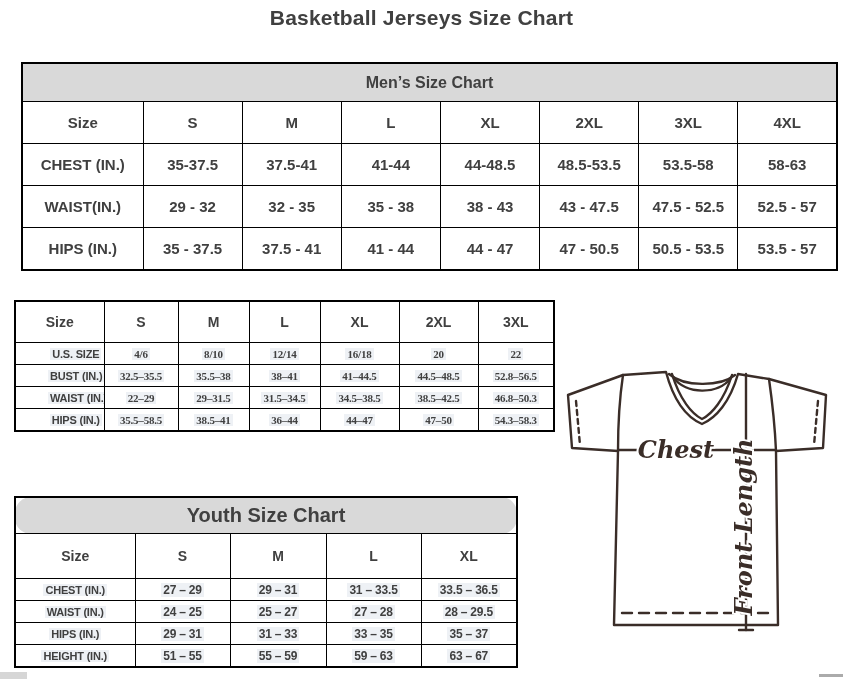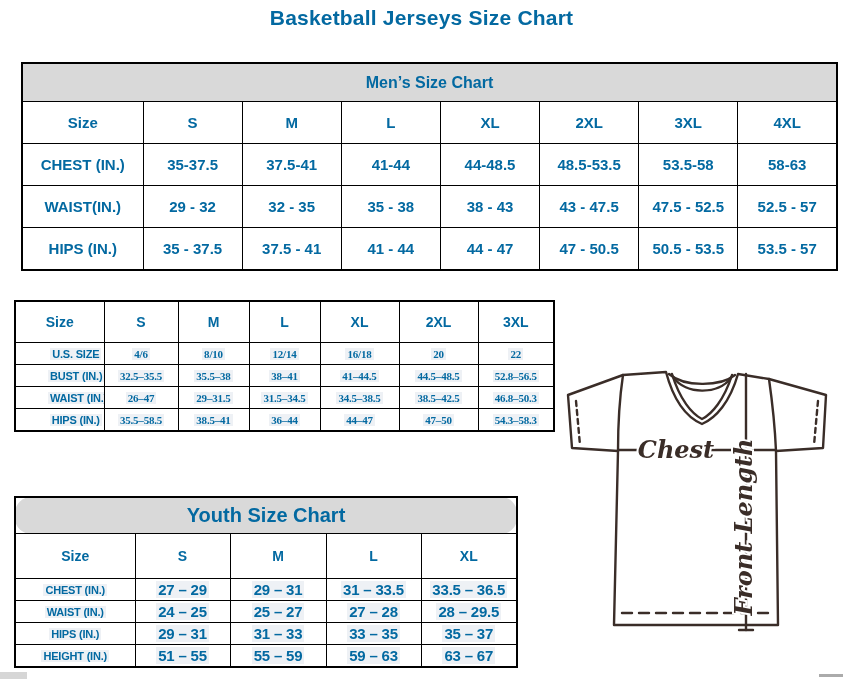--- a/index.html
+++ b/index.html
@@ -1,18 +1,18 @@
 <!DOCTYPE html>
 <html><head>
 <meta charset="utf-8">
 <style>
   html,body { margin:0; padding:0; background:#ffffff; }
   .stage {
     position:relative; width:843px; height:679px; overflow:hidden;
-    background:#ffffff; font-family:"Liberation Sans",sans-serif; color:#0369a1;
+    background:#ffffff; font-family:"Liberation Sans",sans-serif; color:#404040;
   }
   .title {
     position:absolute; top:6px; left:0; width:100%;
     text-align:center; font-size:21px; font-weight:bold; letter-spacing:0.2px;
   }
   table { position:absolute; border-collapse:collapse; table-layout:fixed; background:#fff; }
   th, td {
     border:1px solid #000; text-align:center; vertical-align:middle;
     padding:0; overflow:hidden; white-space:nowrap;
   }
@@ -26,21 +26,21 @@
 
   .women { left:14px;  top:300px; width:539px; }
   .women tr.caption td { height:35px; font-size:15px; }
   .women tr.sizerow th { height:40px; font-size:14px; }
   .women tr.datarow td { height:21px; font-size:11px; font-weight:bold; letter-spacing:-0.2px;font-family:Liberation Serif, serif; }
   .women tr.datarow th { height:21px; font-size:11px; letter-spacing:-0.2px;padding-left:32px; }
 
   .youth { left:14px;  top:496px; width:502px; }
   .youth tr.caption td { height:35px; font-size:20px;border-radius:16px; }
   .youth tr.sizerow th { height:44px; font-size:14px; }
-  .youth tr.datarow td { height:21px; font-size:15px; font-weight:bold; letter-spacing:-0.2px; }
+  .youth tr.datarow td { height:21px; font-size:12px; font-weight:bold; letter-spacing:-0.2px; }
   .youth tr.datarow th { height:21px; font-size:11px; letter-spacing:-0.2px; }
 
   .hl { background:#eef1f5; padding:0 2px; }
 
   .jersey { position:absolute; left:556px; top:362px; width:288px; height:272px; }
   .jersey text {
     font-family:"DejaVu Serif","Liberation Serif",serif;
     font-weight:bold; font-style:italic; fill:#3a2d28;
     paint-order:stroke; stroke:#ffffff; stroke-width:4px;
   }
@@ -146,21 +146,21 @@
       <th><span class="hl">BUST (IN.)</span></th>
       <td><span class="hl">32.5–35.5</span></td>
       <td><span class="hl">35.5–38</span></td>
       <td><span class="hl">38–41</span></td>
       <td><span class="hl">41–44.5</span></td>
       <td><span class="hl">44.5–48.5</span></td>
       <td><span class="hl">52.8–56.5</span></td>
     </tr>
     <tr class="datarow">
       <th><span class="hl">WAIST (IN.)</span></th>
-      <td><span class="hl">26–47</span></td>
+      <td><span class="hl">22–29</span></td>
       <td><span class="hl">29–31.5</span></td>
       <td><span class="hl">31.5–34.5</span></td>
       <td><span class="hl">34.5–38.5</span></td>
       <td><span class="hl">38.5–42.5</span></td>
       <td><span class="hl">46.8–50.3</span></td>
     </tr>
     <tr class="datarow">
       <th><span class="hl">HIPS (IN.)</span></th>
       <td><span class="hl">35.5–58.5</span></td>
       <td><span class="hl">38.5–41</span></td>

